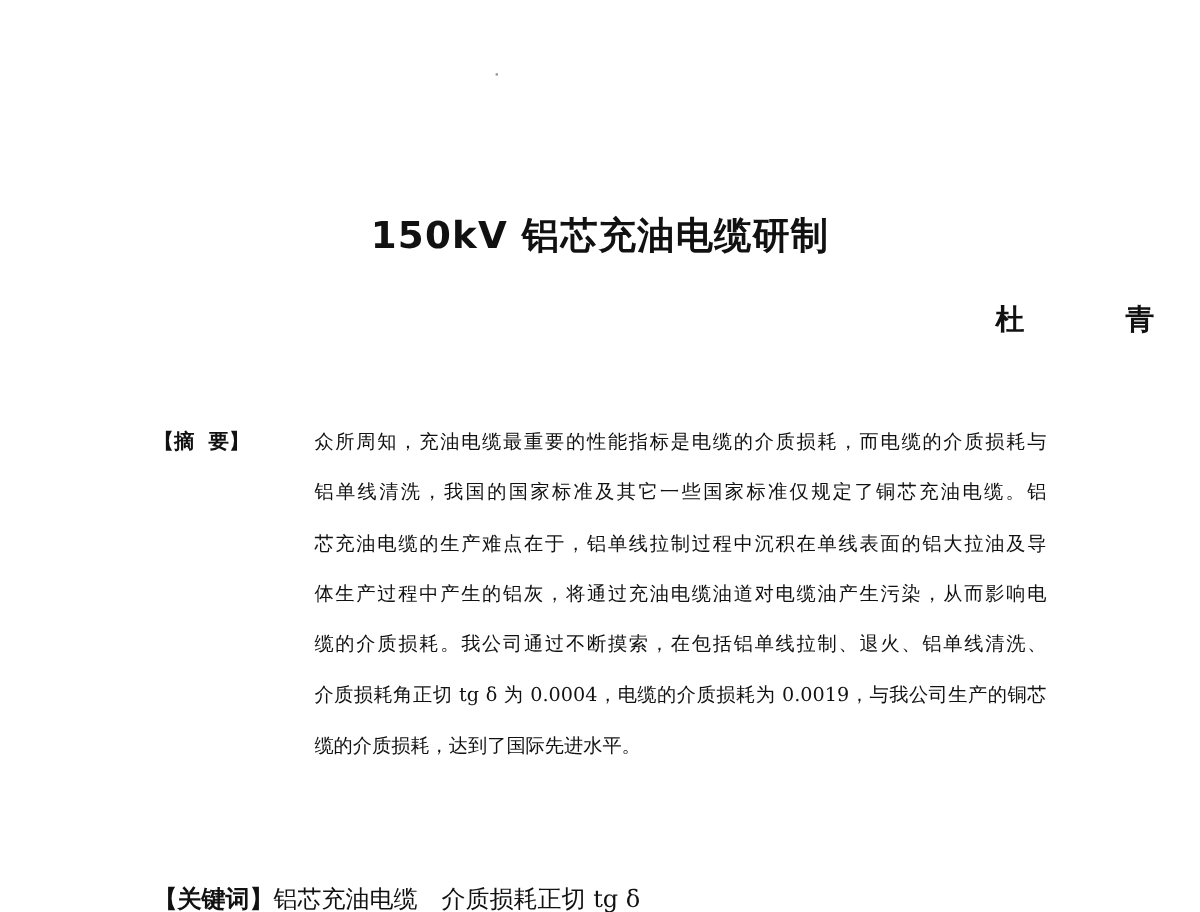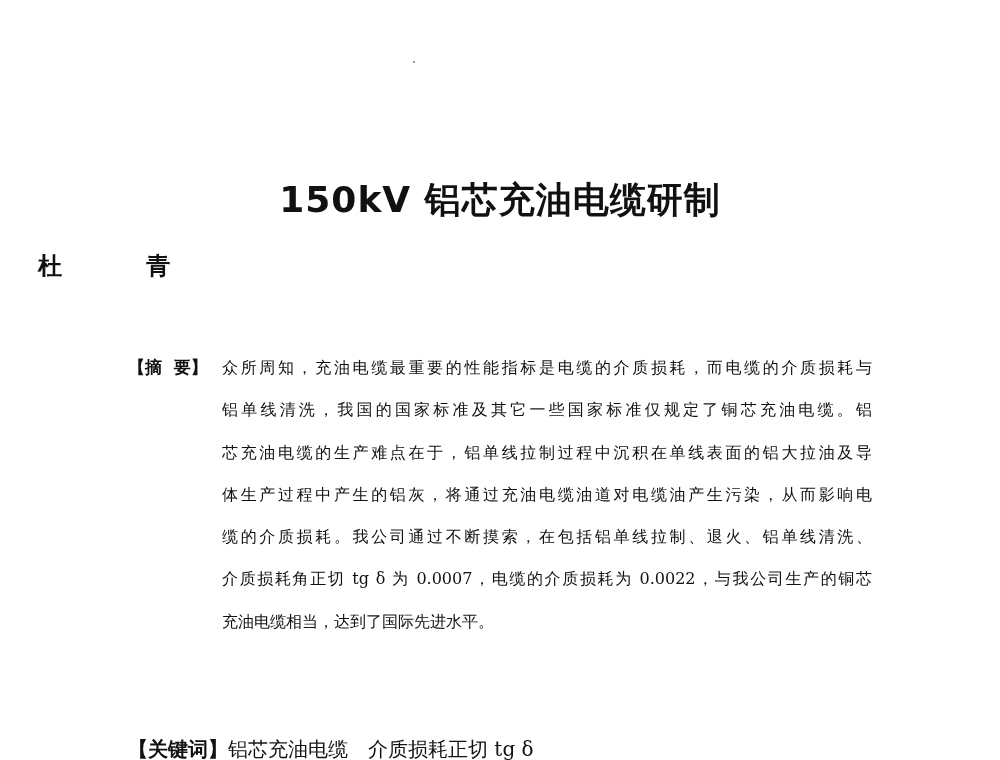--- a/index.html
+++ b/index.html
@@ -1,41 +1,41 @@
 <!DOCTYPE html>
 <html><head>
 <meta charset="utf-8">
 <style>
   html, body { margin:0; padding:0; background:#ffffff; }
   body { width:1000px; height:760px; position:relative; overflow:hidden;
          font-family:"DejaVu Serif", serif; color:#111; }
   .speck { position:absolute; left:413px; top:61px; width:2px; height:2px; background:#999; }
   .title { position:absolute; left:0; width:1000px; top:176px; text-align:center;
-           font-family:"DejaVu Sans", sans-serif; font-weight:bold; font-size:36px; letter-spacing:1px; color:#111; }
-  .author { position:absolute; left:0; width:1000px; top:250px; text-align:left;
+           font-family:"DejaVu Sans", sans-serif; font-weight:bold; font-size:31px; letter-spacing:1px; color:#111; }
+  .author { position:absolute; left:0; width:1000px; top:250px; text-align:right;
             font-family:"DejaVu Serif", serif; font-weight:bold; font-size:24px; letter-spacing:38px; padding-left:38px; box-sizing:border-box; }
   .abstract-label { position:absolute; left:128px; top:356px; font-size:17px; font-weight:bold; white-space:pre; }
   .abstract-body { position:absolute; left:222px; top:356px; width:650px; }
-  .line { height:42.3px; font-size:16px; line-height:24px; white-space:nowrap; text-align:justify; text-align-last:justify; }
+  .line { height:42.3px; font-size:16px; line-height:24px; white-space:nowrap; text-align:justify; text-align-last:justify;margin-left:40px; }
   .line.last { text-align-last:left; }
   .kw-row { position:absolute; left:128px; top:736px; font-size:20px; white-space:pre; }
   .kw-label { font-weight:bold; }
 </style>
 </head>
 <body>
 
 <div class="speck"></div>
 
 <div class="title">150kV 铝芯充油电缆研制</div>
 <div class="author">杜 青</div>
 
 <div class="abstract-label">【摘  要】</div>
 <div class="abstract-body">
   <div class="line">众所周知，充油电缆最重要的性能指标是电缆的介质损耗，而电缆的介质损耗与</div>
   <div class="line">铝单线清洗，我国的国家标准及其它一些国家标准仅规定了铜芯充油电缆。铝</div>
   <div class="line">芯充油电缆的生产难点在于，铝单线拉制过程中沉积在单线表面的铝大拉油及导</div>
   <div class="line">体生产过程中产生的铝灰，将通过充油电缆油道对电缆油产生污染，从而影响电</div>
   <div class="line">缆的介质损耗。我公司通过不断摸索，在包括铝单线拉制、退火、铝单线清洗、</div>
-  <div class="line">介质损耗角正切 tg δ 为 0.0007，电缆的介质损耗为 0.0022，与我公司生产的铜芯</div>
-  <div class="line last">充油电缆相当，达到了国际先进水平。</div>
+  <div class="line">介质损耗角正切 tg δ 为 0.0004，电缆的介质损耗为 0.0019，与我公司生产的铜芯</div>
+  <div class="line last">缆的介质损耗，达到了国际先进水平。</div>
 </div>
 
 <div class="kw-row"><span class="kw-label">【关键词】</span><span>铝芯充油电缆　介质损耗正切 tg δ</span></div>
 
 </body></html>

